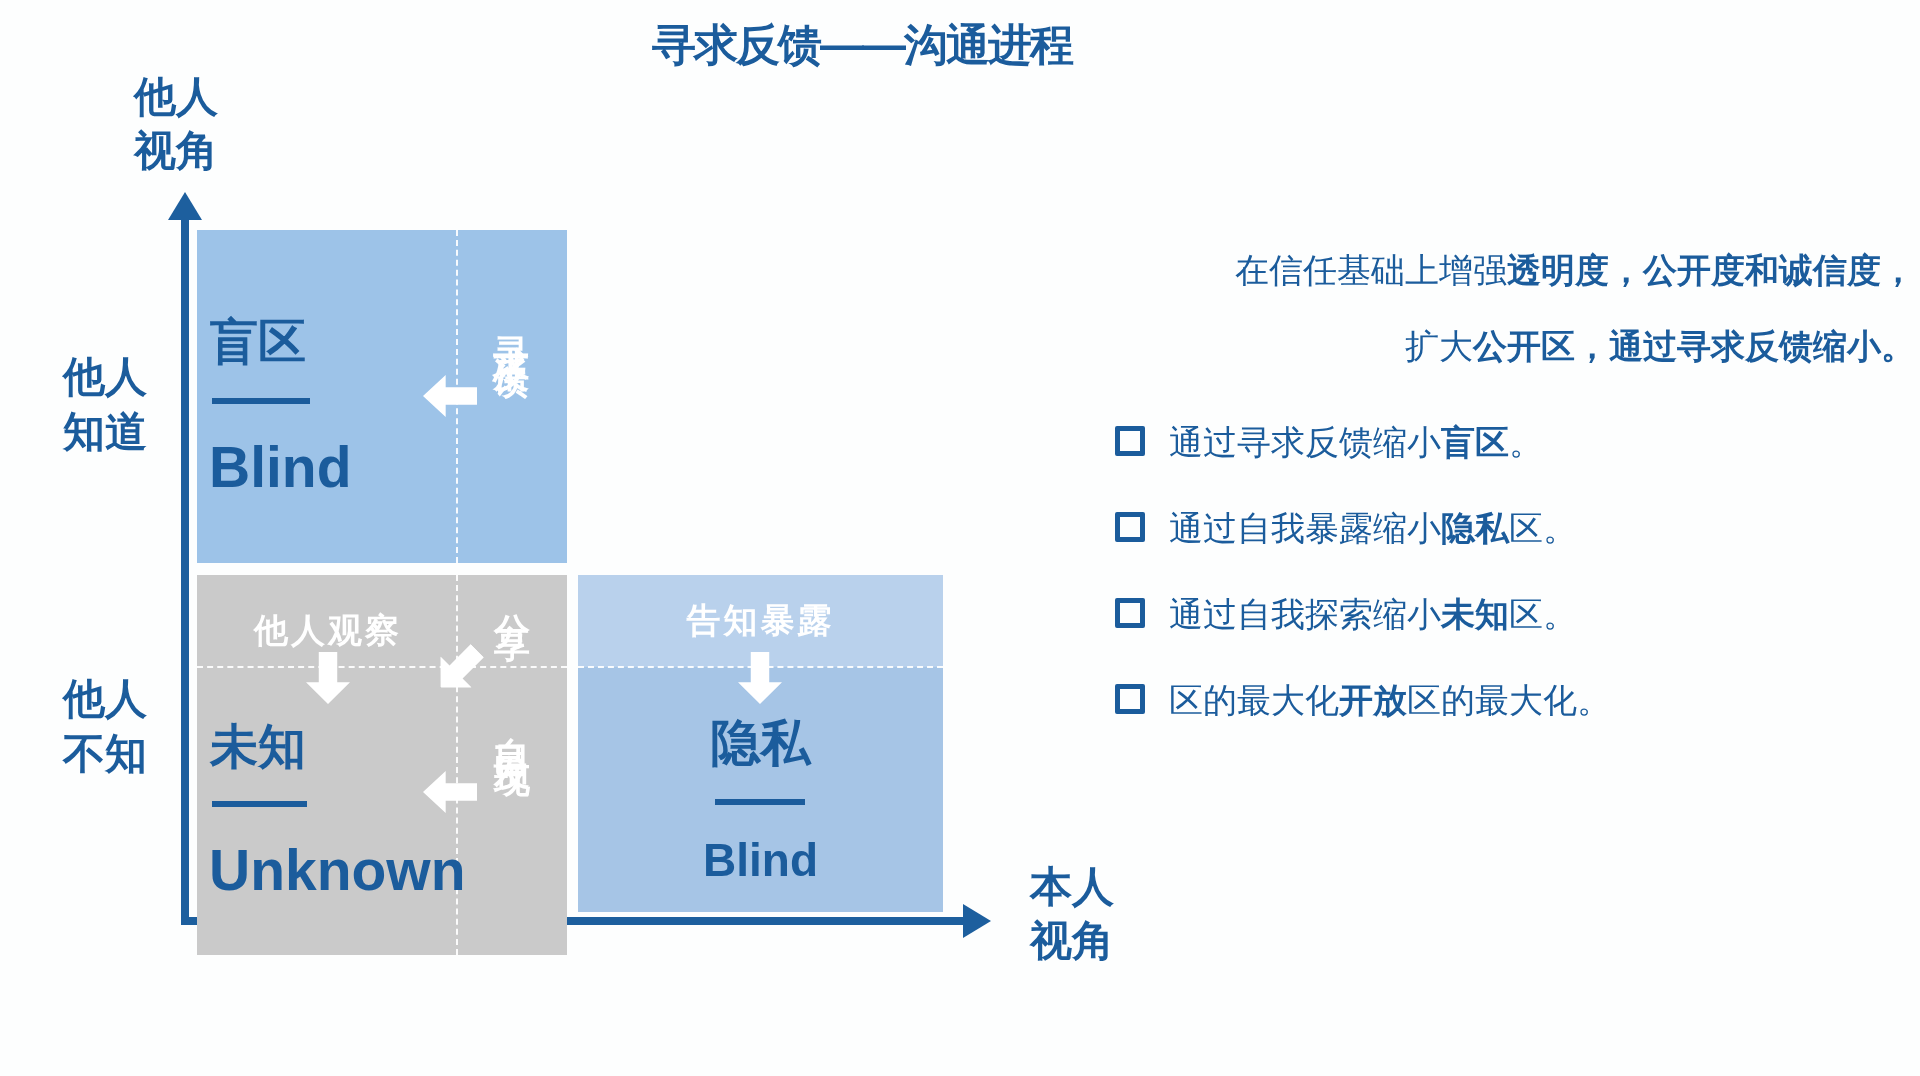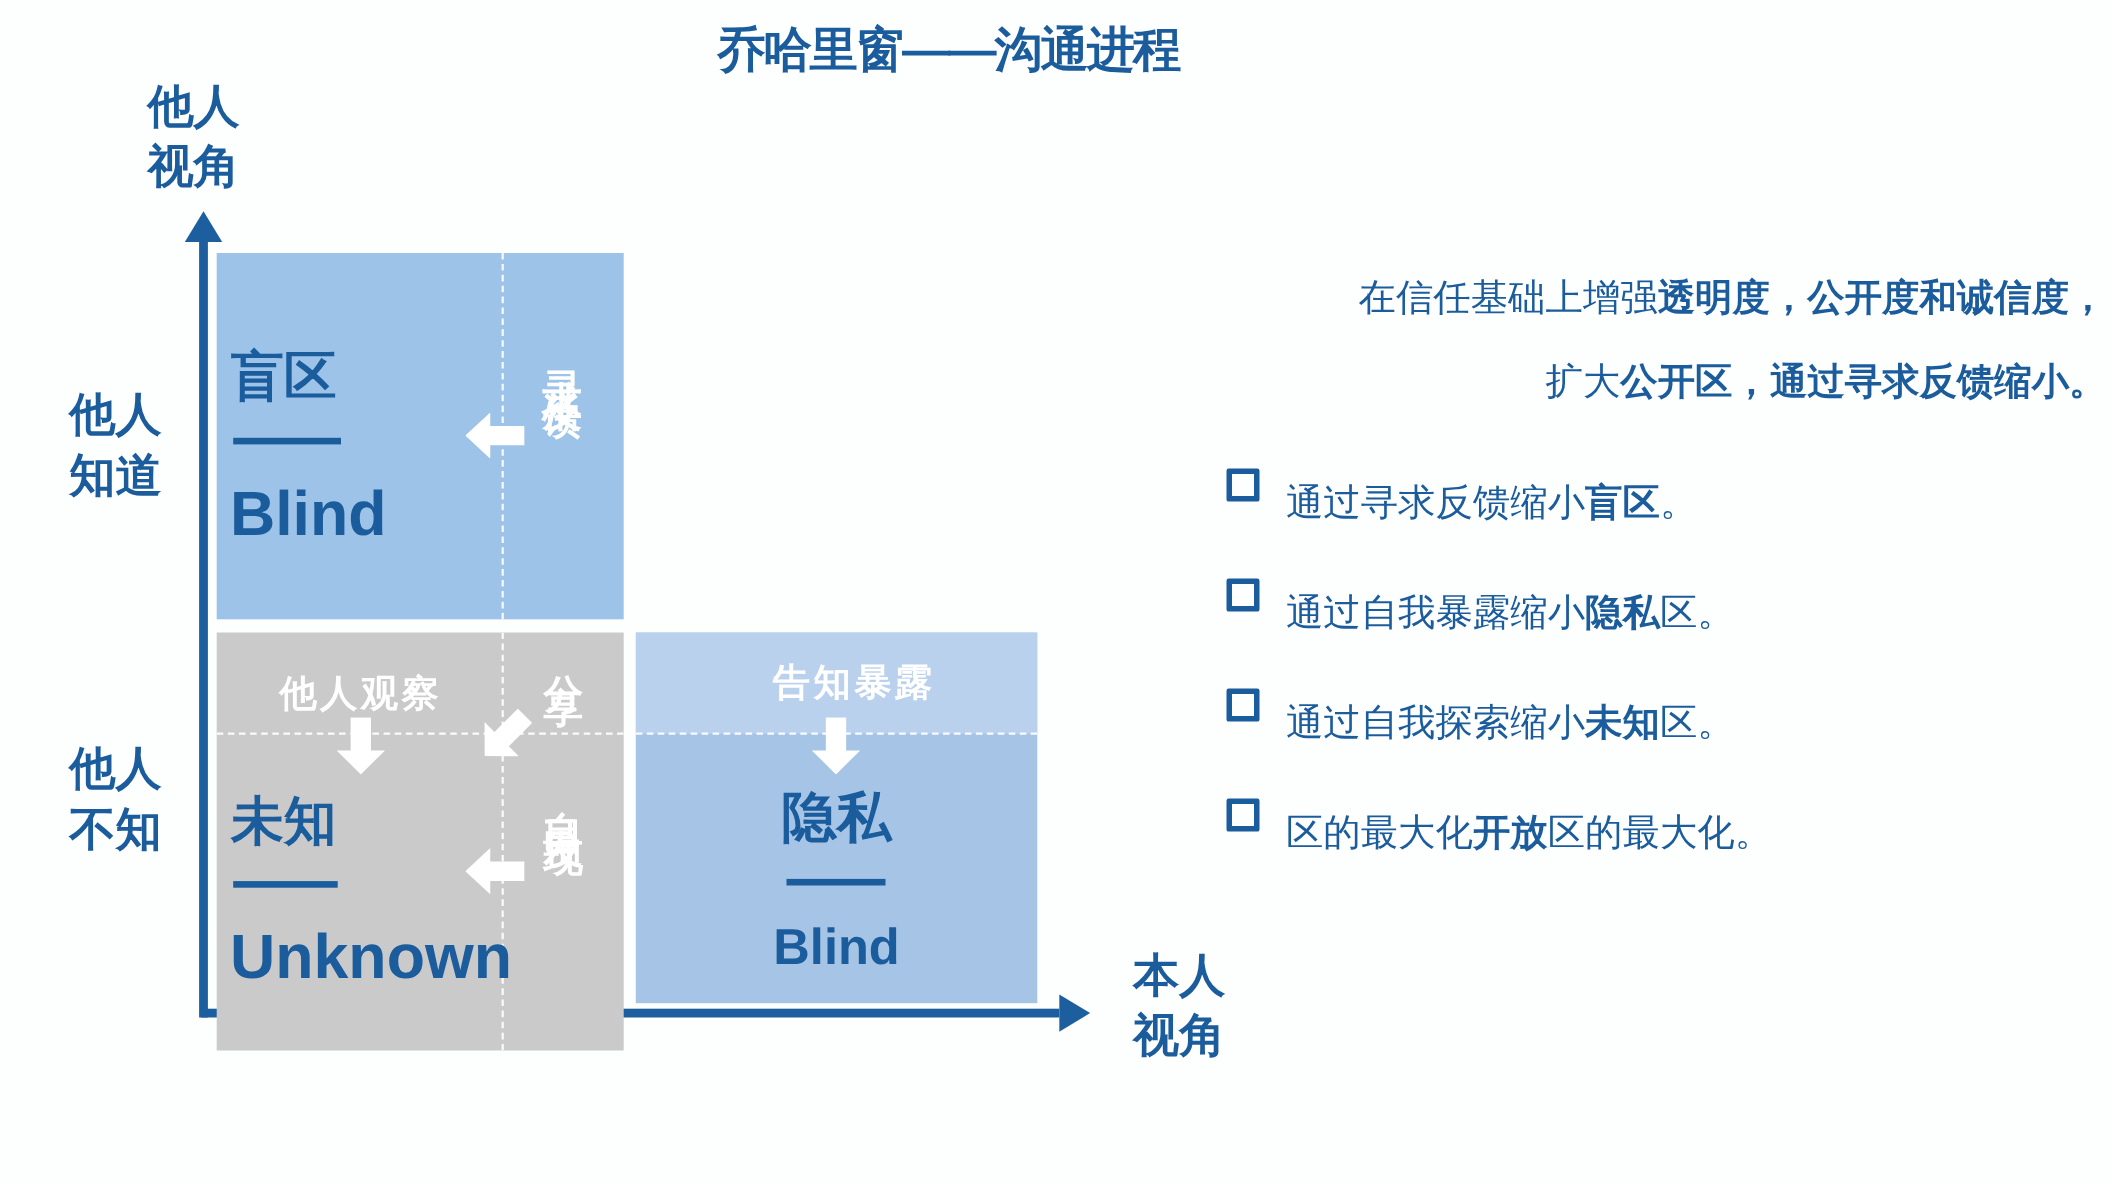--- a/index.html
+++ b/index.html
@@ -53,28 +53,28 @@
   
   .center-text{position:absolute;left:0;width:100%;text-align:center;}
   
   .panel{left:1115px;top:248px;width:800px;text-align:right;}
   .p-line{font-size:34px;color:var(--text-blue);white-space:nowrap;font-weight:500;}
   .p-line + .p-line{margin-top:30px;}
   .b{font-weight:800;}
   .bullets{margin-top:50px;list-style:none;padding:0;}
   .bullet{display:flex;align-items:flex-start;gap:24px;margin-bottom:40px;}
   .checkbox{flex:0 0 auto;width:20px;height:20px;border:5px solid var(--text-blue);border-radius:2px;margin-top:6px;}
-  .bullet-text{font-size:34px;color:var(--text-blue);font-weight:500;white-space:nowrap;margin-top:14px;}
+  .bullet-text{font-size:34px;color:var(--text-blue);font-weight:500;white-space:nowrap;}
 </style>
 </head>
 <body>
 
 <div class="stage">
 
-  <div class="abs title">乔哈里窗——沟通进程</div>
+  <div class="abs title">寻求反馈——沟通进程</div>
 
   <div class="abs axis-label ylabel">
     <span>他人</span><br>
     <span>视角</span>
   </div>
 
   <div class="abs yaxis-head"></div>
   <div class="abs yaxis-line"></div>
   <div class="abs xaxis-line"></div>
   <div class="abs xaxis-head"></div>
@@ -121,21 +121,21 @@
     <div class="q-underline" style="left:15px;top:226px;width:95px;"></div>
     <div class="q-en" style="left:12px;top:262px;">Unknown</div>
     <div class="vtext" style="left:297px;top:10px;">分享</div>
     <div class="arrow arrow-down arrow-diag" style="left:240px;top:68px;"></div>
     <div class="vtext" style="left:297px;top:133px;">自己发现</div>
     <div class="arrow arrow-left" style="left:226px;top:196px;"></div>
   </div>
 
   <div class="quad q-hidden">
     <div class="band"></div>
-    <div class="wlabel center-text" style="top:23px;padding-left:16px;">告知暴露</div>
+    <div class="wlabel center-text" style="top:23px;">告知暴露</div>
     <div class="arrow arrow-down" style="left:160px;top:77px;"></div>
     <div class="hdash" style="top:91px;"></div>
     <div class="q-zh center-text" style="top:135px;font-size:50px;">隐私</div>
     <div class="q-underline" style="left:137px;top:224px;width:90px;"></div>
     <div class="q-en center-text" style="top:258px;font-size:46px;">Blind</div>
   </div>
 
   <div class="abs panel">
     <div class="p-line">
       <span>在信任基础上增强</span><span class="b">透明度，</span><span class="b">公开度和诚信度，</span>

